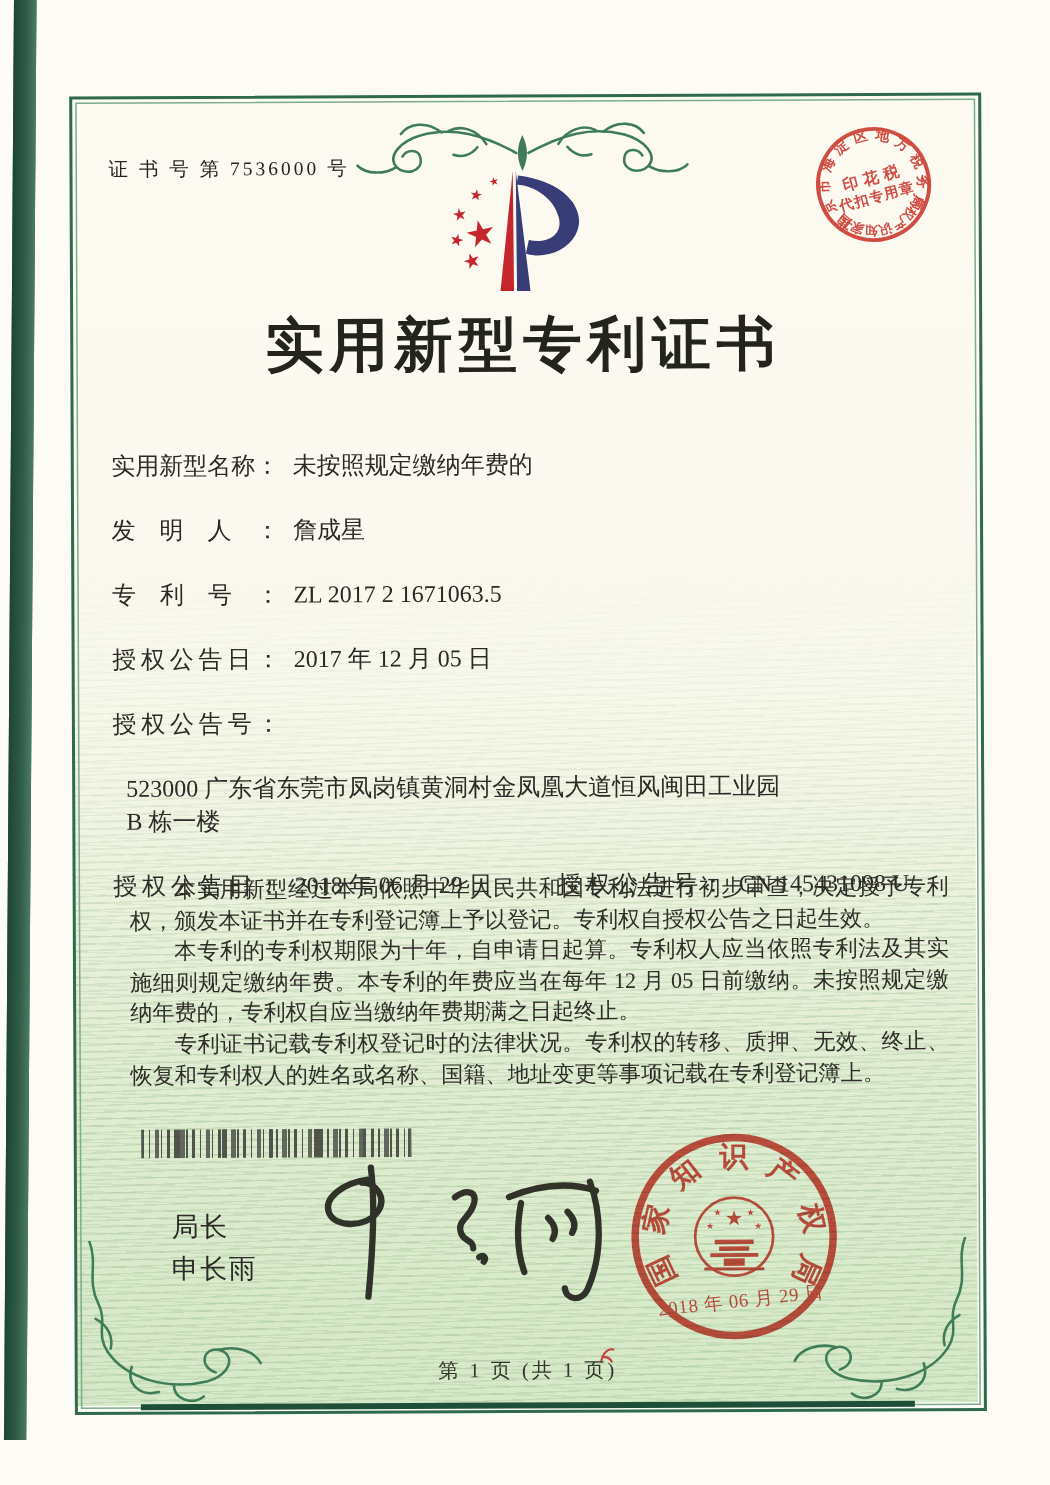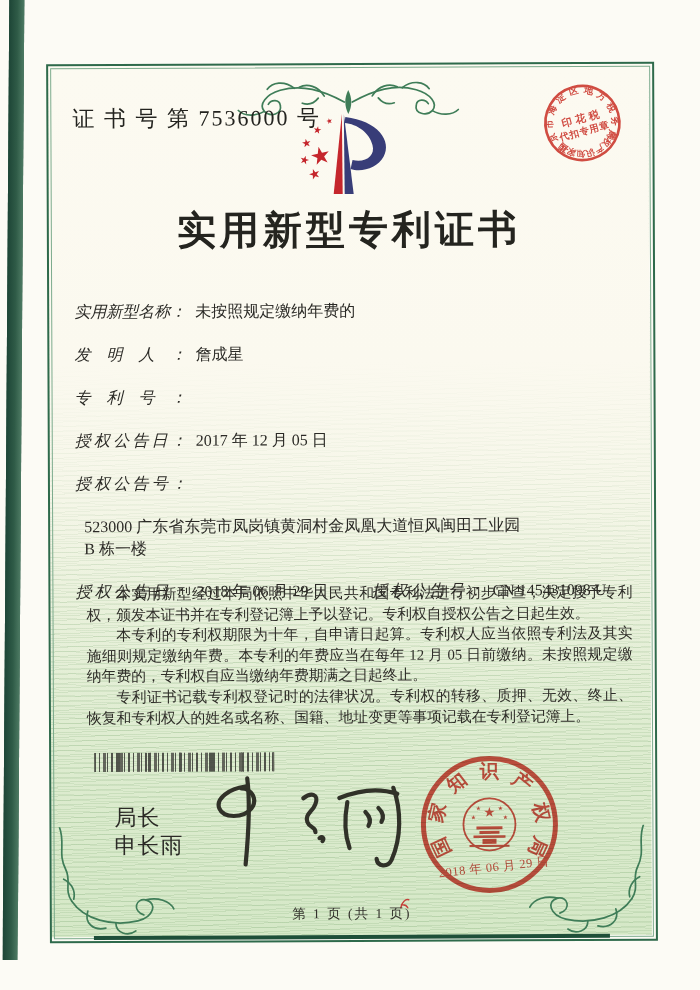--- a/index.html
+++ b/index.html
@@ -21,50 +21,50 @@
     background:
       linear-gradient(180deg,#fcfaf1 0%,#fbf9ef 34%,rgba(251,249,239,.62) 48%,rgba(251,249,239,.15) 62%,rgba(251,249,239,0) 76%),
       repeating-linear-gradient(178deg,rgba(122,168,112,.20) 0 1px,rgba(255,255,255,0) 1px 4.5px),
       repeating-linear-gradient(182deg,rgba(122,168,112,.15) 0 1px,rgba(255,255,255,0) 1px 5.5px),
       linear-gradient(180deg,#f8f6ea 0%,#eff3e0 45%,#e0edd2 74%,#d5e8c7 100%);
   }
   .frame{position:absolute;left:48px;top:63px;width:604px;height:875px;border:2px solid #2e6a4b;}
   .frame-inner{position:absolute;left:2px;top:2px;right:2px;bottom:2px;border:1px solid #7cab8d;}
   .bottom-rule{position:absolute;left:92px;top:935px;width:516px;height:4px;background:#1e4f39;}
   .cert-no{
-    position:absolute;left:74px;top:103px;font-size:22px;letter-spacing:2px;color:#23231f;
+    position:absolute;left:74px;top:103px;font-size:13px;letter-spacing:2px;color:#23231f;
   }
   .logo{position:absolute;left:297px;top:111px;}
   .title{
     position:absolute;left:48px;top:203px;width:604px;text-align:center;
     font-size:39px;font-weight:700;letter-spacing:4px;color:#24241f;
   }
   .fields{position:absolute;left:75px;top:300px;width:562px;font-size:16px;}
   .field-row{display:flex;line-height:22px;margin-bottom:21px;}
   .field-label{
     display:inline-block;flex:0 0 112px;width:112px;
-    text-align:justify;text-align-last:justify;font-style:italic;-moz-text-align-last:justify;
+    text-align:justify;text-align-last:justify;-moz-text-align-last:justify;
   }
   .field-value{margin-left:9px;}
   .field-value.addr{display:inline-block;max-width:436px;}
   .grant-row{display:flex;line-height:22px;margin-top:1px;}
   .grant-col1{display:flex;flex:0 0 296px;}
   .grant-col2{display:flex;flex:1;}
   .paragraphs{
     position:absolute;left:86px;top:583px;width:546px;
     font-size:14.8px;line-height:20.6px;text-align:justify;color:#2e2d28;
   }
   .paragraphs p{margin:0;text-indent:2em;}
   .barcode{
     position:absolute;left:93px;top:752px;width:180px;height:19px;opacity:.82;
     background-image:
       repeating-linear-gradient(90deg,#343430 0 2px,transparent 2px 5px,#343430 5px 6px,transparent 6px 9px,#4a4a44 9px 12px,transparent 12px 13px,#343430 13px 14px,transparent 14px 17px),
       repeating-linear-gradient(90deg,transparent 0 23px,#343430 23px 26px,transparent 26px 31px);
   }
-  .director{position:absolute;left:113px;top:806px;font-size:22px;color:#2b2a26;}
+  .director{position:absolute;left:113px;top:806px;font-size:18px;color:#2b2a26;}
   .director div{line-height:22px;margin-bottom:6px;letter-spacing:1px;}
   .signature{position:absolute;left:200px;top:772px;}
   .seal{position:absolute;left:415px;top:752px;mix-blend-mode:multiply;opacity:.88;}
   .stamp{position:absolute;left:543px;top:83px;transform:rotate(-15deg);mix-blend-mode:multiply;opacity:.9;}
   .footer{
     position:absolute;left:48px;top:905px;width:604px;text-align:center;
     font-size:13.5px;letter-spacing:2px;color:#33322c;
   }
   .ornament-top{position:absolute;left:228px;top:72px;}
   .ornament-bl{position:absolute;left:52px;top:826px;}
@@ -145,20 +145,21 @@
     <div class="field-row">
       <span class="field-label">实用新型名称：</span>
       <span class="field-value">未按照规定缴纳年费的</span>
     </div>
     <div class="field-row">
       <span class="field-label">发明人：</span>
       <span class="field-value">詹成星</span>
     </div>
     <div class="field-row">
       <span class="field-label">专利号：</span>
+      <span class="field-value">ZL 2017 2 1671063.5</span>
     </div>
     <div class="field-row">
       <span class="field-label">授权公告日：</span>
       <span class="field-value">2017 年 12 月 05 日</span>
     </div>
     <div class="field-row">
       <span class="field-label">授权公告号：</span>
     </div>
     <div class="field-row">
       <span class="field-value addr">523000 广东省东莞市凤岗镇黄洞村金凤凰大道恒风闽田工业园 B 栋一楼</span>

